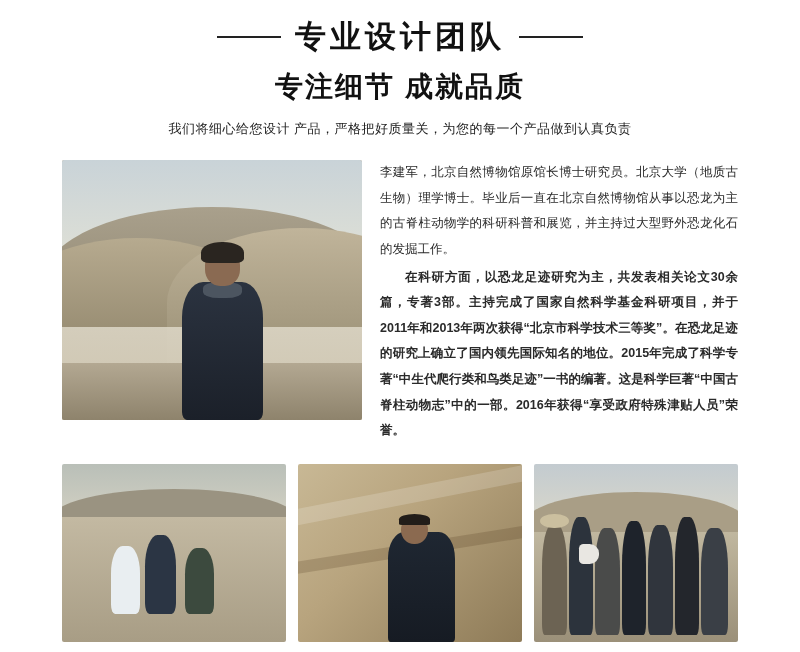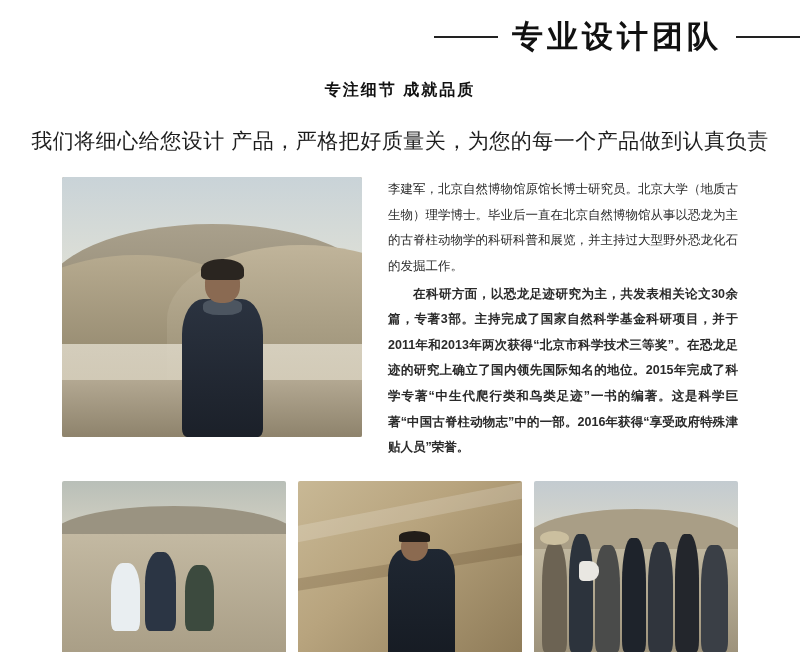--- a/index.html
+++ b/index.html
@@ -21,57 +21,57 @@
   }
 
   
   .header {
     padding-top: 20px;
     text-align: center;
   }
   .title-row {
     display: flex;
     align-items: center;
-    justify-content: flex-end;
+    justify-content: center;
     gap: 14px;
   }
   .title-rule {
     width: 64px;
     height: 2px;
     background: #222;
   }
   .main-title {
     font-size: 31px;
     font-weight: bold;
     letter-spacing: 4px;
     color: #111;
     line-height: 1.1;
   }
   .sub-title {
-    margin-top: 26px;
-    font-size: 16px;
+    margin-top: 14px;
+    font-size: 28px;
     font-weight: bold;
     letter-spacing: 2px;
     color: #111;
   }
   .tag-line {
-    margin-top: 26px;
-    font-size: 21px;
+    margin-top: 14px;
+    font-size: 13px;
     color: #1d1d1d;
     letter-spacing: 0.5px;
   }
 
   
   .content {
     position: relative;
     margin-top: 22px;
     padding: 0 62px;
     display: flex;
     align-items: flex-start;
-    gap: 26px;
+    gap: 18px;
   }
   .portrait {
     flex: 0 0 300px;
     width: 300px;
     height: 260px;
     border-radius: 2px;
     overflow: hidden;
     position: relative;
     background: #b9a78d;
   }

